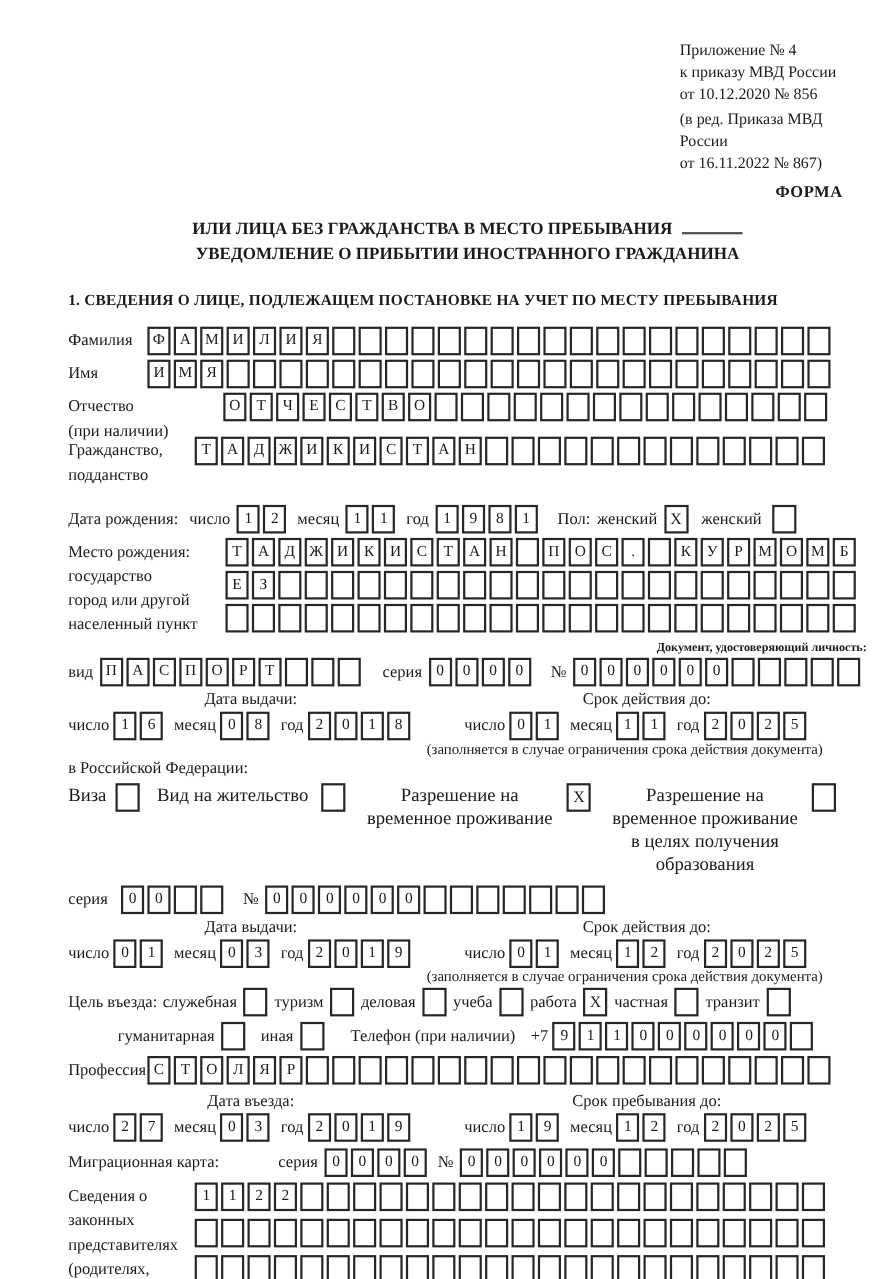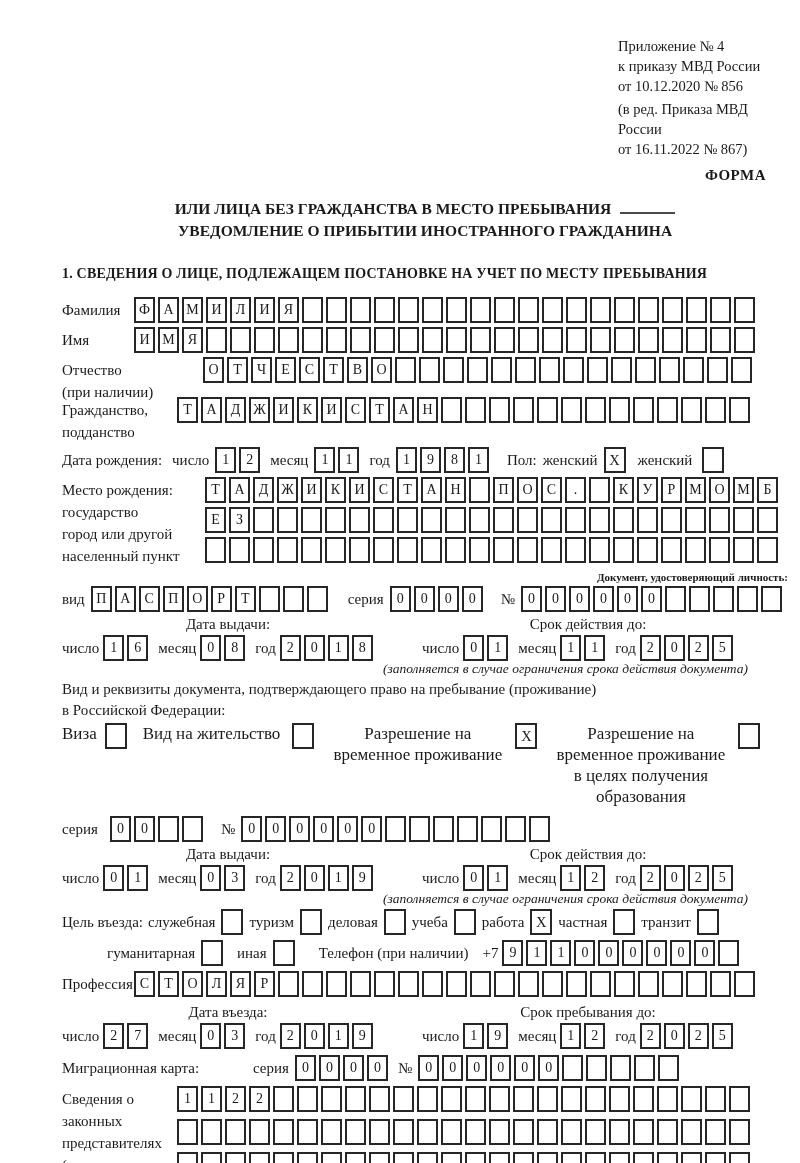--- a/index.html
+++ b/index.html
@@ -28,21 +28,21 @@
   .inline .cells{margin-right:10px;}
   .center-b{font-weight:bold;font-size:11px;text-align:right;line-height:18px;}
   .dates{display:flex;margin-top:3px;}
   .dg1{width:332px;}
   .dg2{width:332px;margin-left:28px;}
   .dtitle{text-align:center;font-size:15px;line-height:18px;}
   .dline{display:flex;align-items:center;margin-top:2px;font-size:15px;}
   .dline .word{margin-right:4px;white-space:nowrap;}
   .dline .cells{margin-right:10px;}
   .dline .cells:last-child{margin-right:0;}
-  .note-r{text-align:right;font-size:13.5px;line-height:16px;padding-right:40px;font-style:italic;}
+  .note-r{text-align:right;font-size:13.5px;line-height:16px;padding-right:40px;}
   .plain{font-size:15px;line-height:21px;}
   .resopts{display:flex;align-items:flex-start;margin-top:2px;}
   .ropt{display:flex;align-items:flex-start;}
   .ropt .txt{font-size:17px;line-height:21px;text-align:center;}
   .purline{display:flex;align-items:center;font-size:15px;flex-wrap:nowrap;}
   .purline .word{white-space:nowrap;}
   .purline .box{margin:0 6px 0 6px;}
 </style>
 </head>
 <body>
@@ -192,21 +192,21 @@
         <span class="c"></span>
         <span class="c"></span>
         <span class="c"></span>
         <span class="c"></span>
         <span class="c"></span>
         <span class="c"></span>
         <span class="c"></span>
       </div>
   </div>
 
-  <div class="inline" style="margin-top:4px;">
+  <div class="inline" style="margin-top:16px;">
     <span class="word" style="margin-right:10px;">Дата рождения:</span>
     <span class="word">число</span>
     <span class="cells">
         <span class="c">1</span>
         <span class="c">2</span>
       </span>
     <span class="word">месяц</span>
     <span class="cells">
         <span class="c">1</span>
         <span class="c">1</span>
@@ -394,21 +394,20 @@
             <span class="c">2</span>
             <span class="c">0</span>
             <span class="c">2</span>
             <span class="c">5</span>
           </span>
       </div>
     </div>
   </div>
   <div class="note-r">(заполняется в случае ограничения срока действия документа)</div>
 
-  <div class="plain" style="margin-top:2px;">Вид и реквизиты документа, подтверждающего право на пребывание (проживание)</div>
   <div class="plain">в Российской Федерации:</div>
 
   <div class="resopts">
     <div class="ropt">
       <span class="txt">Виза</span>
       <span class="box" style="margin-left:8px;"></span>
     </div>
     <div class="ropt" style="margin-left:16px;">
       <span class="txt">Вид на жительство</span>
       <span class="box" style="margin-left:12px;"></span>

